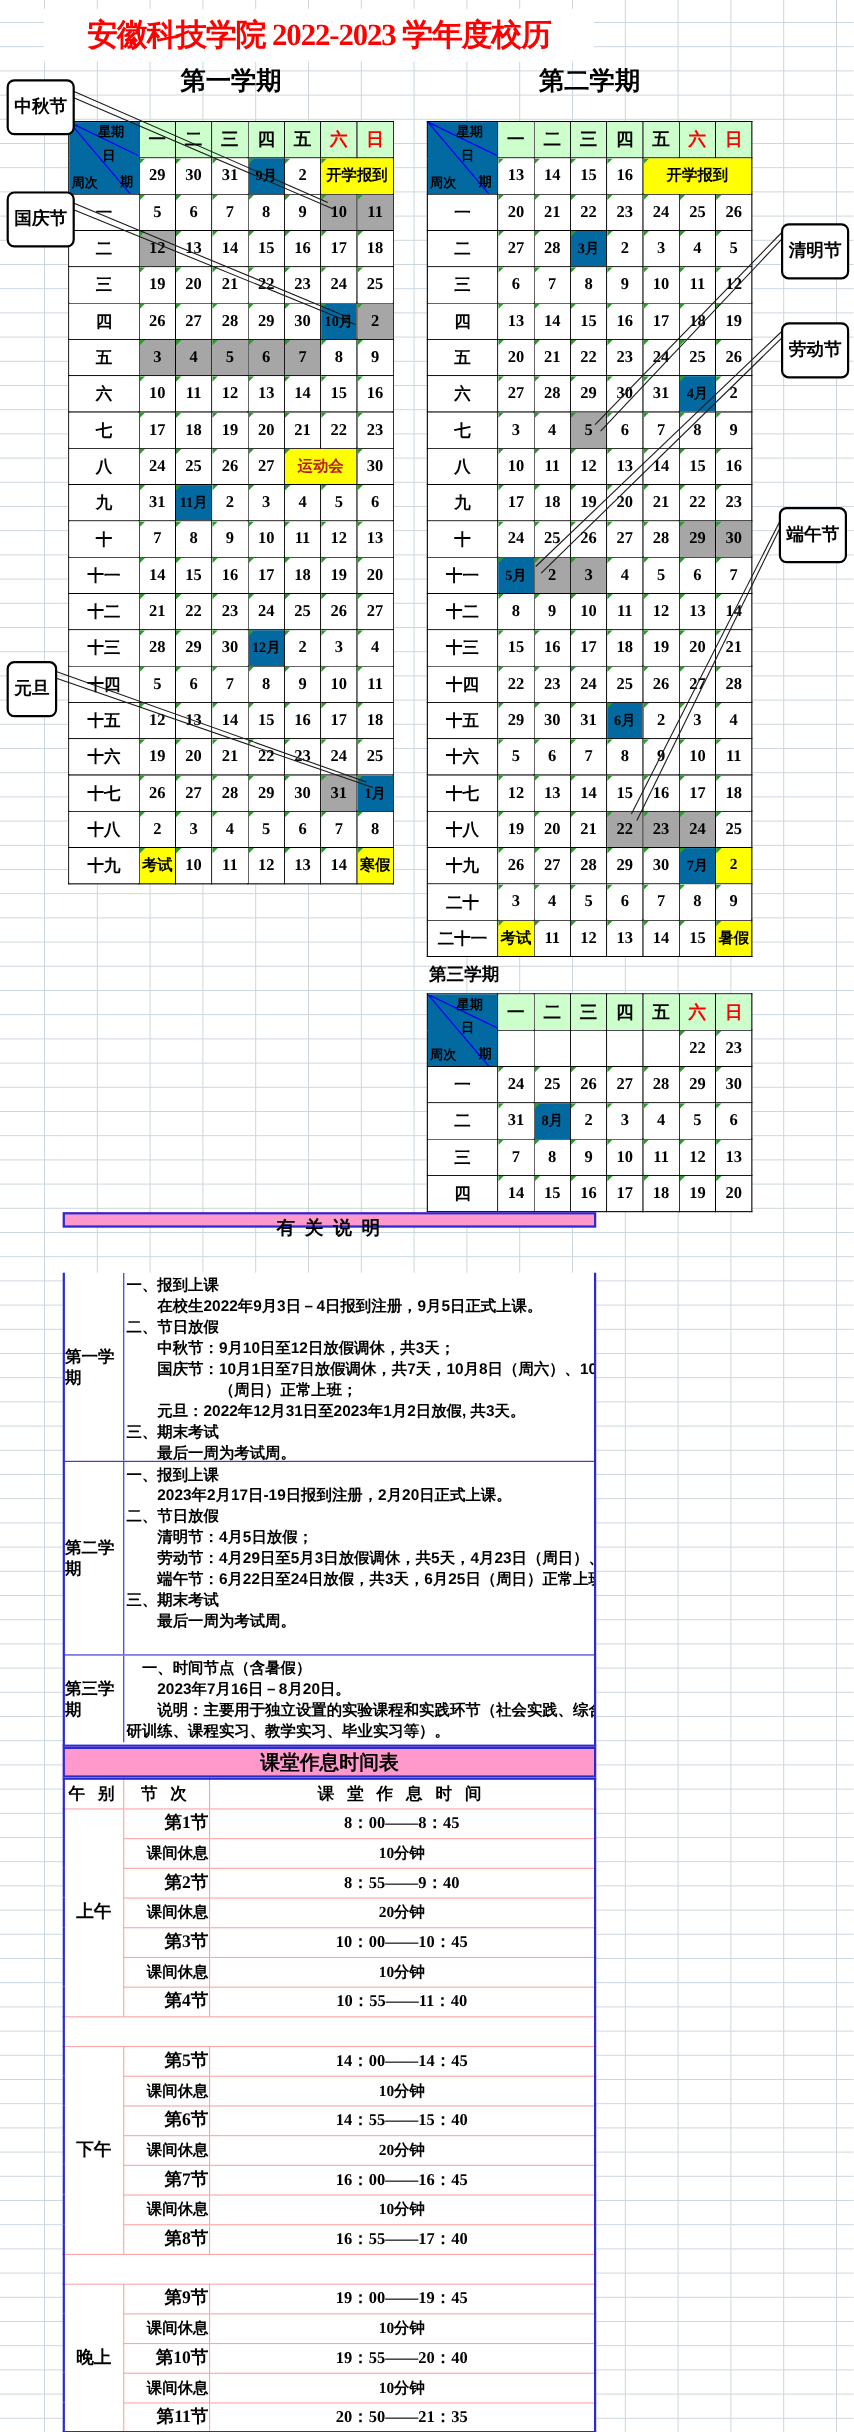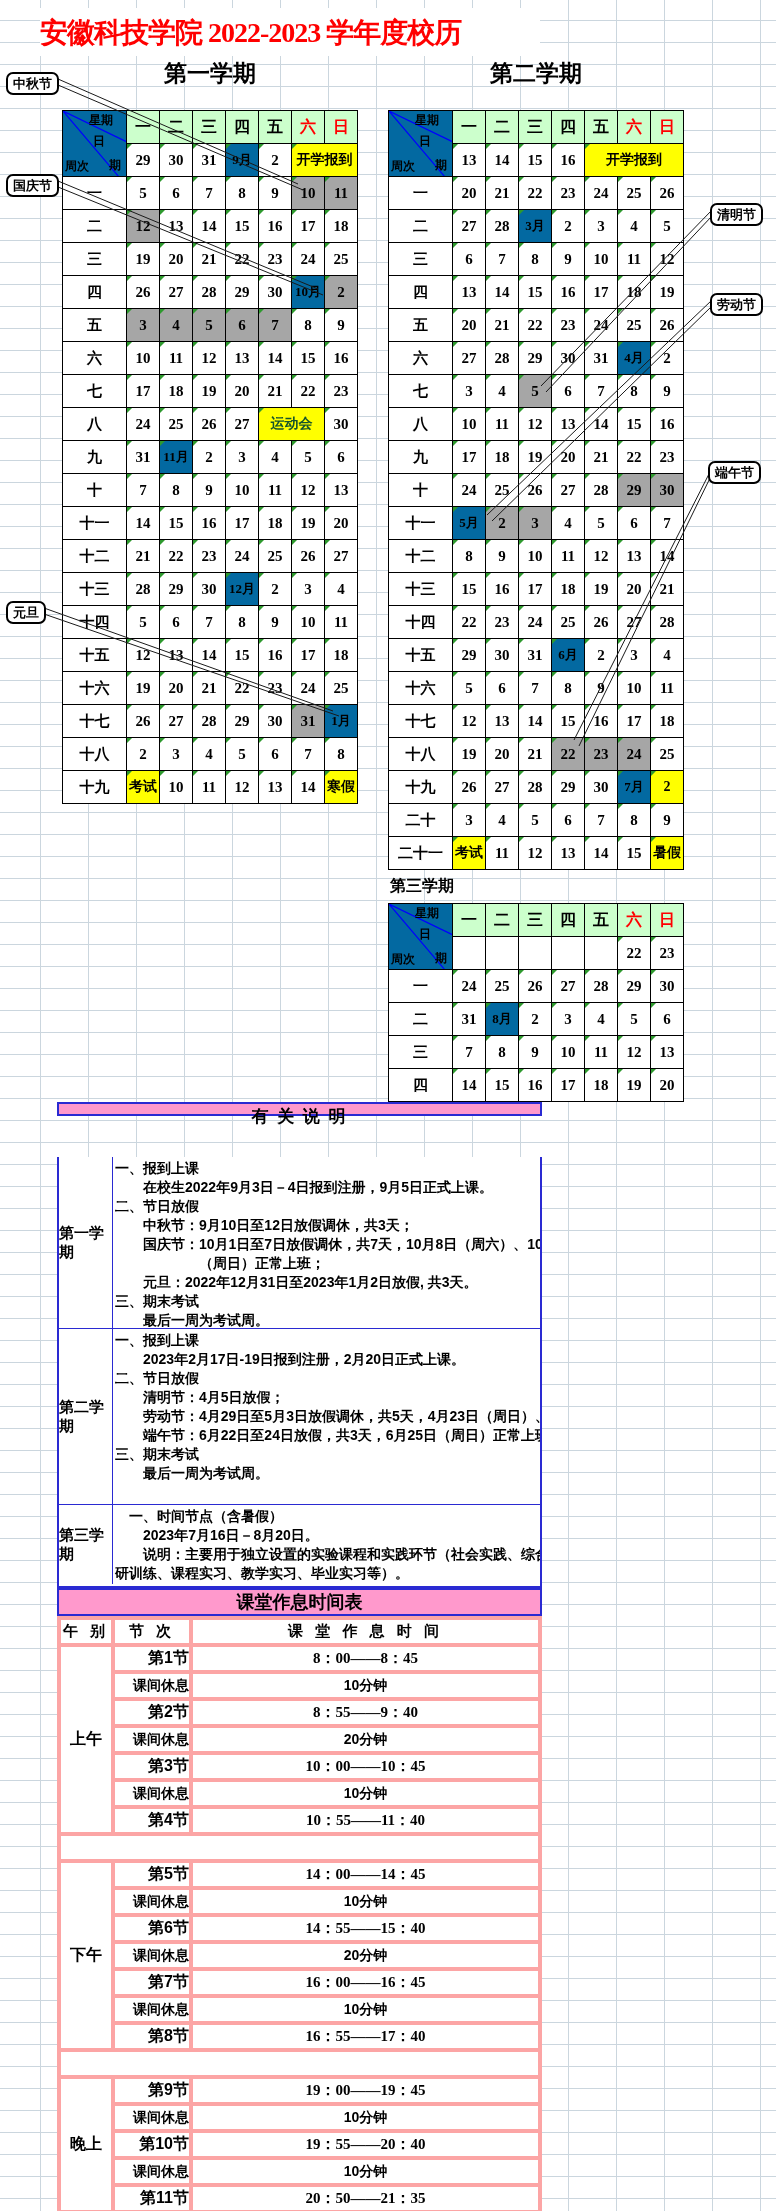--- a/index.html
+++ b/index.html
@@ -1,64 +1,64 @@
 <!DOCTYPE html>
 <html><head>
 <meta charset="utf-8">
 <style>
   html,body{margin:0;padding:0;}
   *{box-sizing:border-box;}
   body{font-family:"Liberation Sans","DejaVu Sans",sans-serif;}
   .sheet{position:relative;width:776px;height:2211px;overflow:hidden;background-color:#fff;
     background-image:linear-gradient(#cbd6de 1px,transparent 1px),linear-gradient(90deg,#cbd6de 1px,transparent 1px);
     background-size:48px 22px;background-position:-8px -2px;}
-  .title{position:absolute;left:40px;top:8px;width:500px;height:48px;text-align:left;
+  .title{position:absolute;left:40px;top:8px;width:500px;height:48px;text-align:center;
     font-family:"Liberation Serif","DejaVu Serif",serif;font-weight:bold;font-size:28px;color:#ff0000;
     letter-spacing:-1px;line-height:50px;background:#fff;}
   .semtitle{position:absolute;top:58px;width:296px;text-align:center;font-weight:bold;font-size:23px;
     font-family:"Liberation Serif","DejaVu Serif",serif;color:#000;}
   .sem3label{position:absolute;left:390px;top:876px;font-size:16px;font-weight:bold;}
   
   table.cal{position:absolute;border-collapse:collapse;table-layout:fixed;background:#fff;}
   table.cal td{border:1px solid #000;text-align:center;vertical-align:middle;padding:0;height:32px;position:relative;overflow:hidden;}
   table.cal tr{height:33px;}
   td.dh{background:#ccffcc;font-weight:bold;font-size:16px;}
   td.dh.wkend{color:#ff0000;}
   td.wl{font-weight:bold;font-size:15px;background:#fff;}
   td.d{font-family:"Liberation Serif","DejaVu Serif",serif;font-weight:bold;font-size:15px;background:#fff;}
   td.d.g{background:#a6a6a6;}
   td.d.m{background:#0369a1;font-size:13px;}
   td.d.y{background:#ffff00;font-size:14px;}
-  td.d.redtxt{color:#14532d;}
+  td.d.redtxt{color:#b91c1c;}
   td.d:not(.empty)::before{content:"";position:absolute;left:0;top:0;width:0;height:0;
     border-top:5px solid #2e9a2e;border-right:5px solid transparent;}
   td.corner{background:#0369a1;padding:0;margin-left:23px;}
   td.corner svg{position:absolute;left:0;top:0;}
   td.corner span{position:absolute;font-size:12px;font-weight:bold;line-height:1;}
   .cw{top:3px;left:26px;} .cd{top:24px;left:30px;} .cq{top:48px;right:5px;} .cn{bottom:4px;left:2px;}
   
   .callout{position:absolute;border:2px solid #000;border-radius:7px;background:#fff;
-    font-size:13px;font-weight:bold;padding:1px 5px;line-height:17px;z-index:6;}
+    font-size:16px;font-weight:bold;padding:15px 5px;line-height:17px;z-index:6;}
   #leaders{position:absolute;left:0;top:0;z-index:5;pointer-events:none;}
   
   .pinkbar{position:absolute;left:57px;width:485px;background:#ff99cc;border:2px solid #2a2ad2;
     text-align:center;font-weight:bold;color:#000;}
   #notesbar{top:1102px;height:14px;font-size:17px;line-height:25px;letter-spacing:2px;}
   #schedbar{top:1588px;height:28px;font-size:18px;line-height:24px;}
   #notesbox{position:absolute;left:57px;top:1157px;width:485px;height:431px;border:2px solid #2a2ad2;border-top:none;background:#fff;}
   .nrow{display:flex;border-bottom:1px solid #2a2ad2;overflow:hidden;}
   .nrow:last-child{border-bottom:none;}
   .nrow.h0{height:172px;} .nrow.h1{height:176px;} .nrow.h2{height:79px;}
   .nlabel{flex:0 0 54px;display:flex;align-items:center;justify-content:center;
     font-weight:bold;font-size:15px;border-right:1px solid #2a2ad2;}
   .nbody{flex:1;padding:2px 0 0 2px;font-size:14px;font-weight:bold;line-height:19px;overflow:hidden;}
   .nline{white-space:pre;}
   
   table.sched{position:absolute;left:57px;top:1616px;width:485px;border-collapse:collapse;table-layout:fixed;background:#fff;border:2px solid #2a2ad2;}
-  table.sched td{border:4px solid #fca5a5;padding:0;overflow:hidden;}
+  table.sched td{border:1px solid #fca5a5;padding:0;overflow:hidden;font-family:Liberation Serif, serif;}
   table.sched tr{height:27px;}
   tr.gaprow{height:28px;}
   td.gap{border-left:none;border-right:none;background:#fff;}
   td.sh{text-align:center;font-weight:bold;font-size:15px;letter-spacing:4px;}
   td.ml{text-align:center;font-weight:bold;font-size:16px;}
   td.period{text-align:right;font-weight:bold;font-size:16px;padding-left:2px;}
   td.rest{text-align:right;font-weight:bold;font-size:14px;padding-right:3px;}
   td.time{text-align:center;font-weight:bold;font-size:15px;font-family:"Liberation Serif","DejaVu Serif",serif;}
   td.dur{text-align:center;font-weight:bold;font-size:14px;}
 </style>

